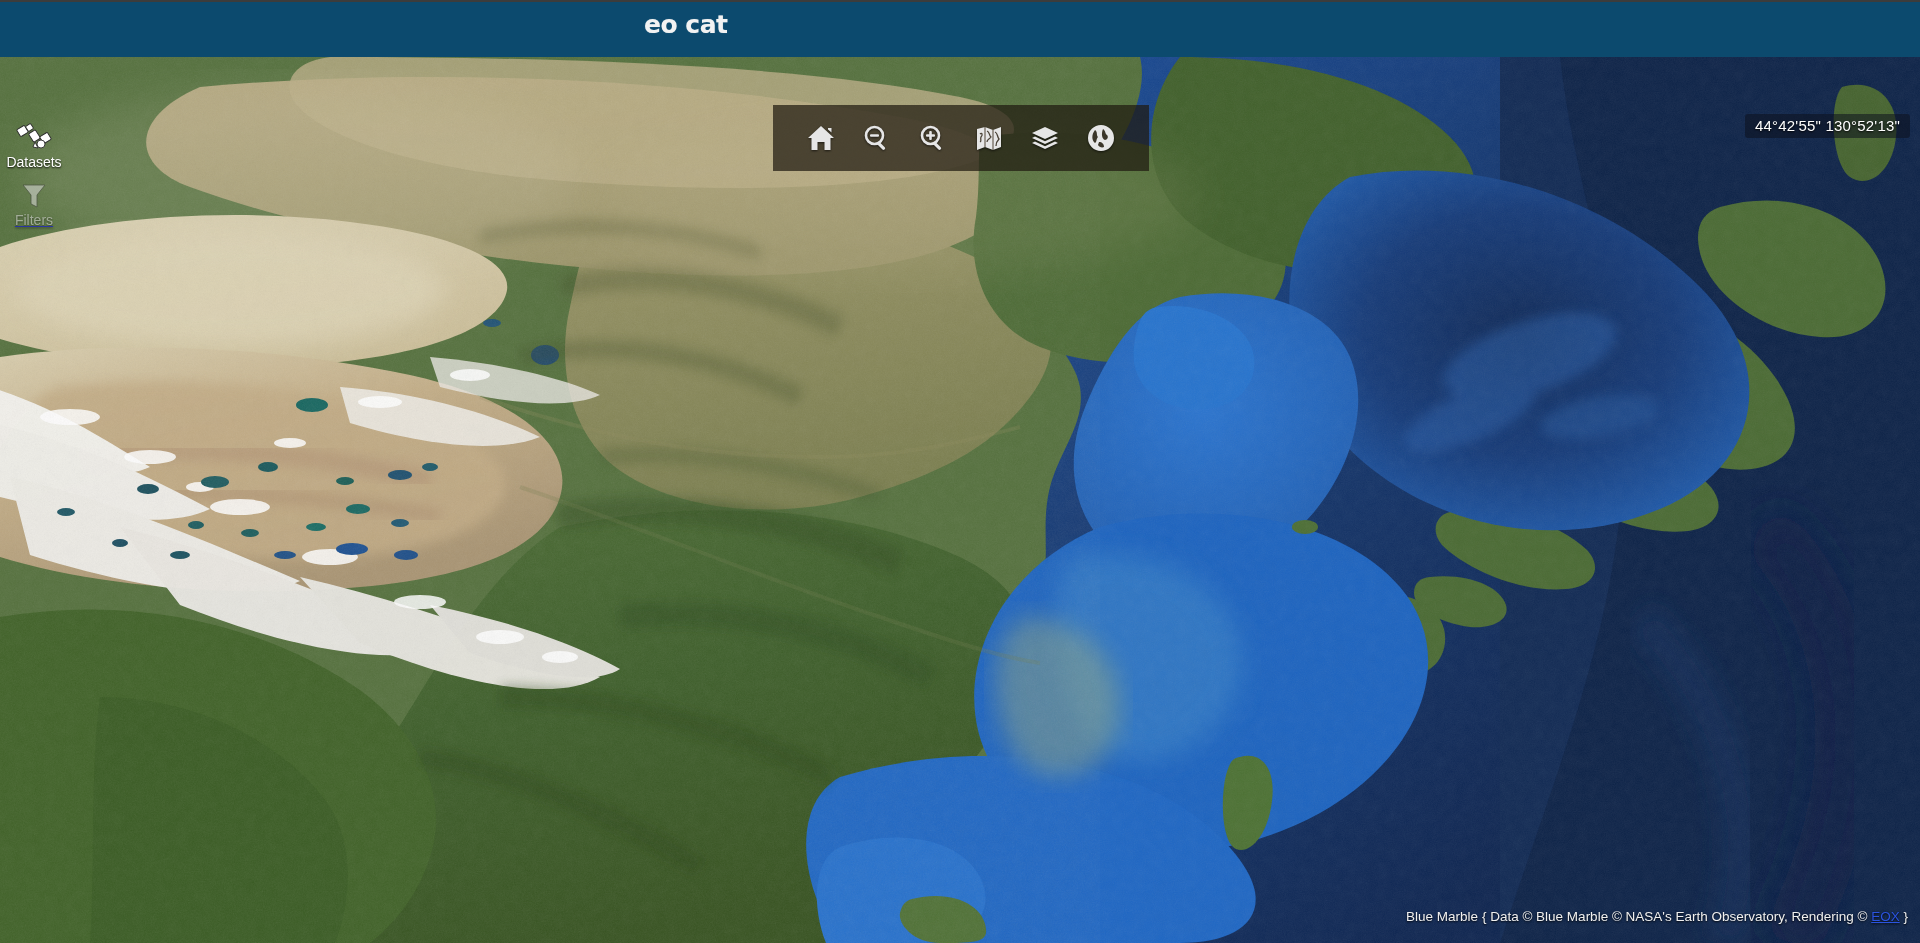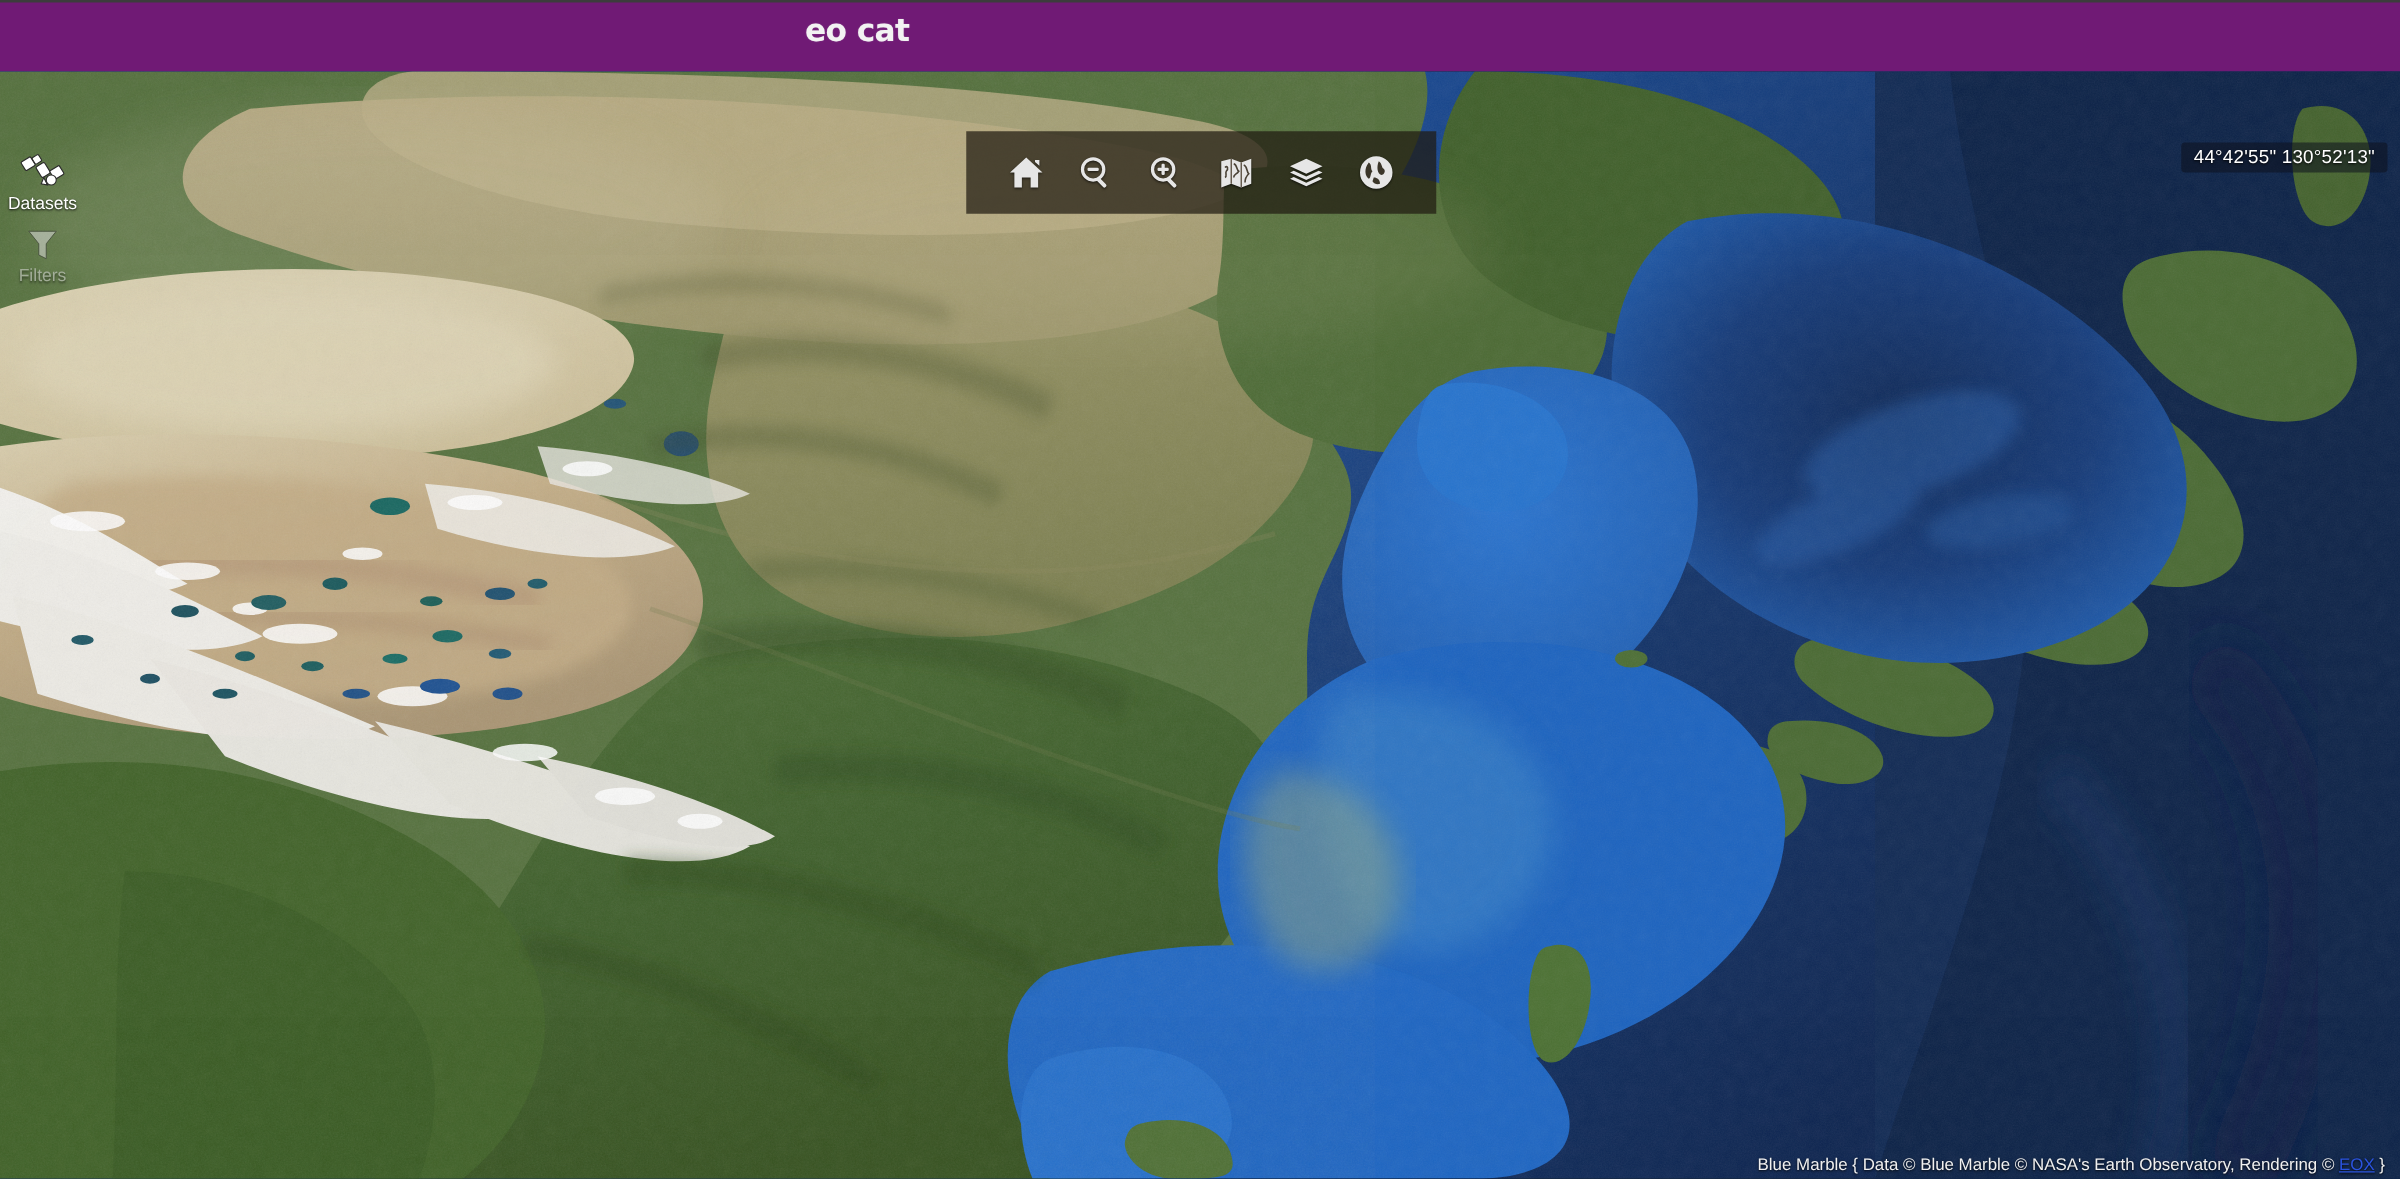--- a/index.html
+++ b/index.html
@@ -10,21 +10,21 @@
     background:#1b1b1b;
     font-family:"Liberation Sans", sans-serif;
   }
 
   
   #app { position:relative; width:1920px; height:943px; }
 
   #header {
     position:absolute; top:0; left:0;
     width:1920px; height:57px;
-    background:#701a75;
+    background:#0c4a6e;
     border-top:2px solid #3c3c3c;
     display:flex; align-items:center;
     z-index:40;
   }
   #brand {
     position:absolute; left:644px; top:8px;
     font-family:"DejaVu Sans", sans-serif;
     font-weight:bold; font-size:25px;
     color:#f2f2f2; letter-spacing:-0.5px;
     white-space:nowrap;
@@ -75,21 +75,21 @@
     cursor:pointer;
     text-decoration:none;
   }
   .sideicon { width:40px; height:34px; display:block; }
   .sidelabel {
     font-size:14px; color:#ffffff;
     font-family:"Liberation Sans", sans-serif;
     text-shadow:0 1px 2px rgba(0,0,0,.95);
     margin-top:1px; line-height:15px;
   }
-  #sidebtn-filters { opacity:.55; margin-top:-4px; }
+  #sidebtn-filters { opacity:.55; margin-top:-4px;text-decoration:underline; }
   #sidebtn-filters .sidelabel { color:#d9d9d9; }
 
   
   #toolbar {
     position:absolute; left:773px; top:48px;
     width:376px; height:66px;
     background:rgba(32,26,16,.72);
     display:flex; align-items:center; justify-content:center;
     gap:16px;
     z-index:30;
@@ -111,21 +111,21 @@
     border-radius:3px;
     color:#ffffff; font-size:15px;
     font-family:"Liberation Sans", sans-serif;
     letter-spacing:.2px;
     text-shadow:0 1px 2px rgba(0,0,0,.9);
     z-index:30; white-space:nowrap;
   }
 
   
   #attribution {
-    position:absolute; right:12px; bottom:4px;
+    position:absolute; right:12px; bottom:19px;
     color:#f0f0f0; font-size:13.5px;
     font-family:"Liberation Sans", sans-serif;
     text-shadow:0 1px 2px rgba(0,0,0,.9);
     z-index:30; white-space:nowrap;
   }
   #attribution a { color:#2b54e0; text-decoration:underline; }
 </style>
 </head>
 <body>
 

